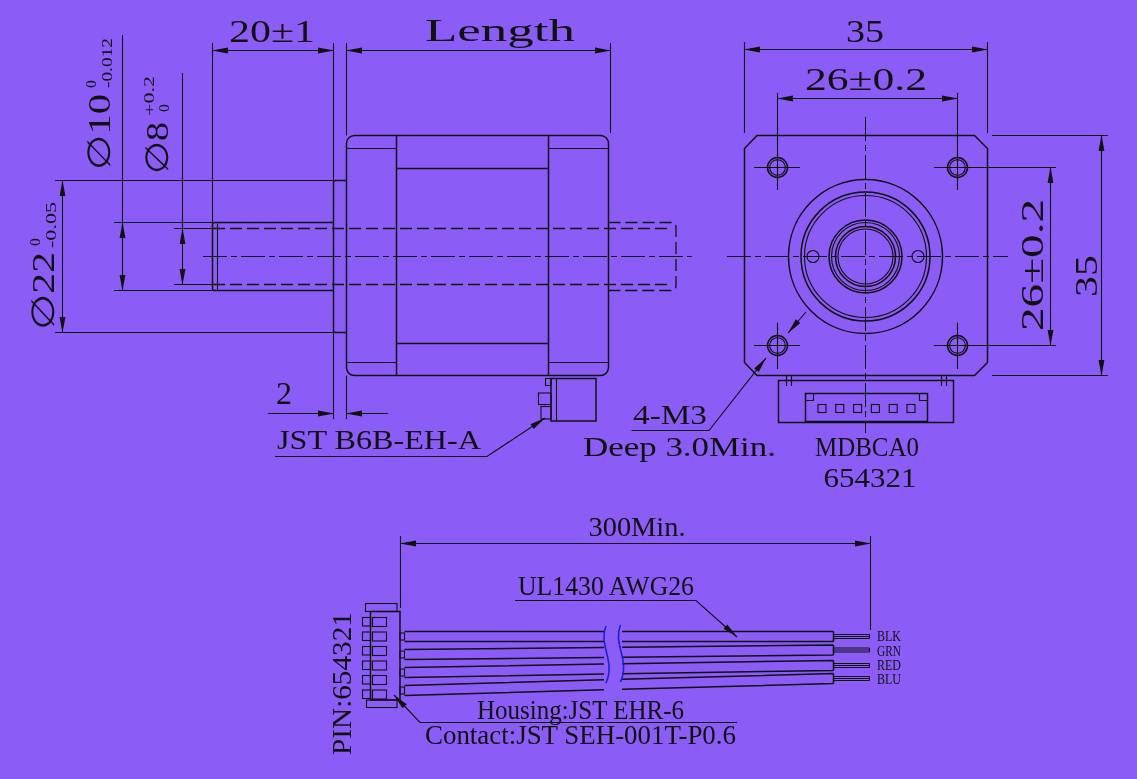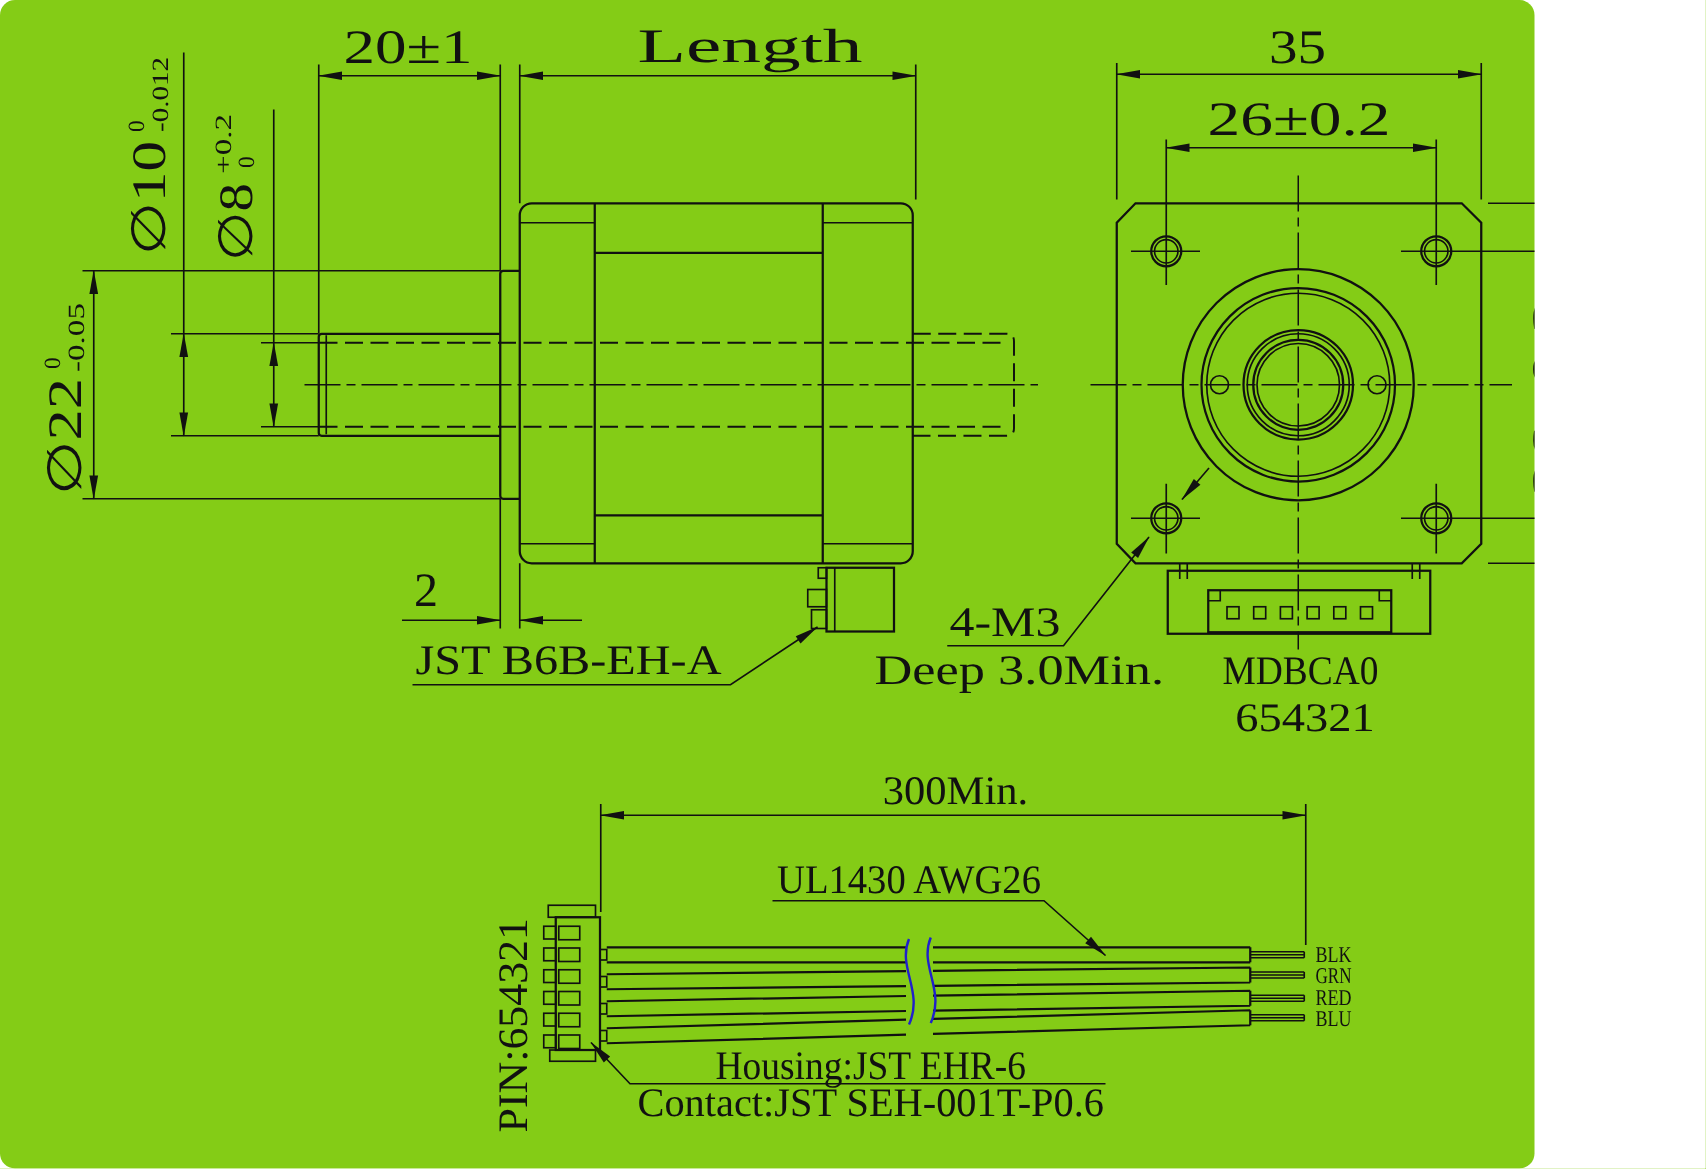--- a/index.html
+++ b/index.html
@@ -1,16 +1,16 @@
 <!DOCTYPE html>
 <html><head>
 <meta charset="utf-8">
 <style>
   html,body{margin:0;padding:0;background:#fff;}
-  .stage{position:relative;width:1023px;height:779px;background:#84cc16;overflow:hidden;border-radius:10px;}
+  .stage{position:relative;width:1137px;height:779px;background:#8b5cf6;overflow:hidden;}
   svg{position:absolute;left:0;top:0;}
   text{font-family:"Liberation Serif",serif;fill:#111;}
   .ln{stroke:#111;stroke-width:1.5;fill:none;}
   .tn{stroke:#111;stroke-width:1.1;fill:none;}
   .hid{stroke:#111;stroke-width:1.3;fill:none;stroke-dasharray:12 5;}
   .cl{stroke:#111;stroke-width:1;fill:none;stroke-dasharray:24 4 6 4;}
   .dim{font-size:32px;}
   .tol{font-size:15.5px;}
   .lbl{font-size:28px;}
   .med{font-size:27px;}

